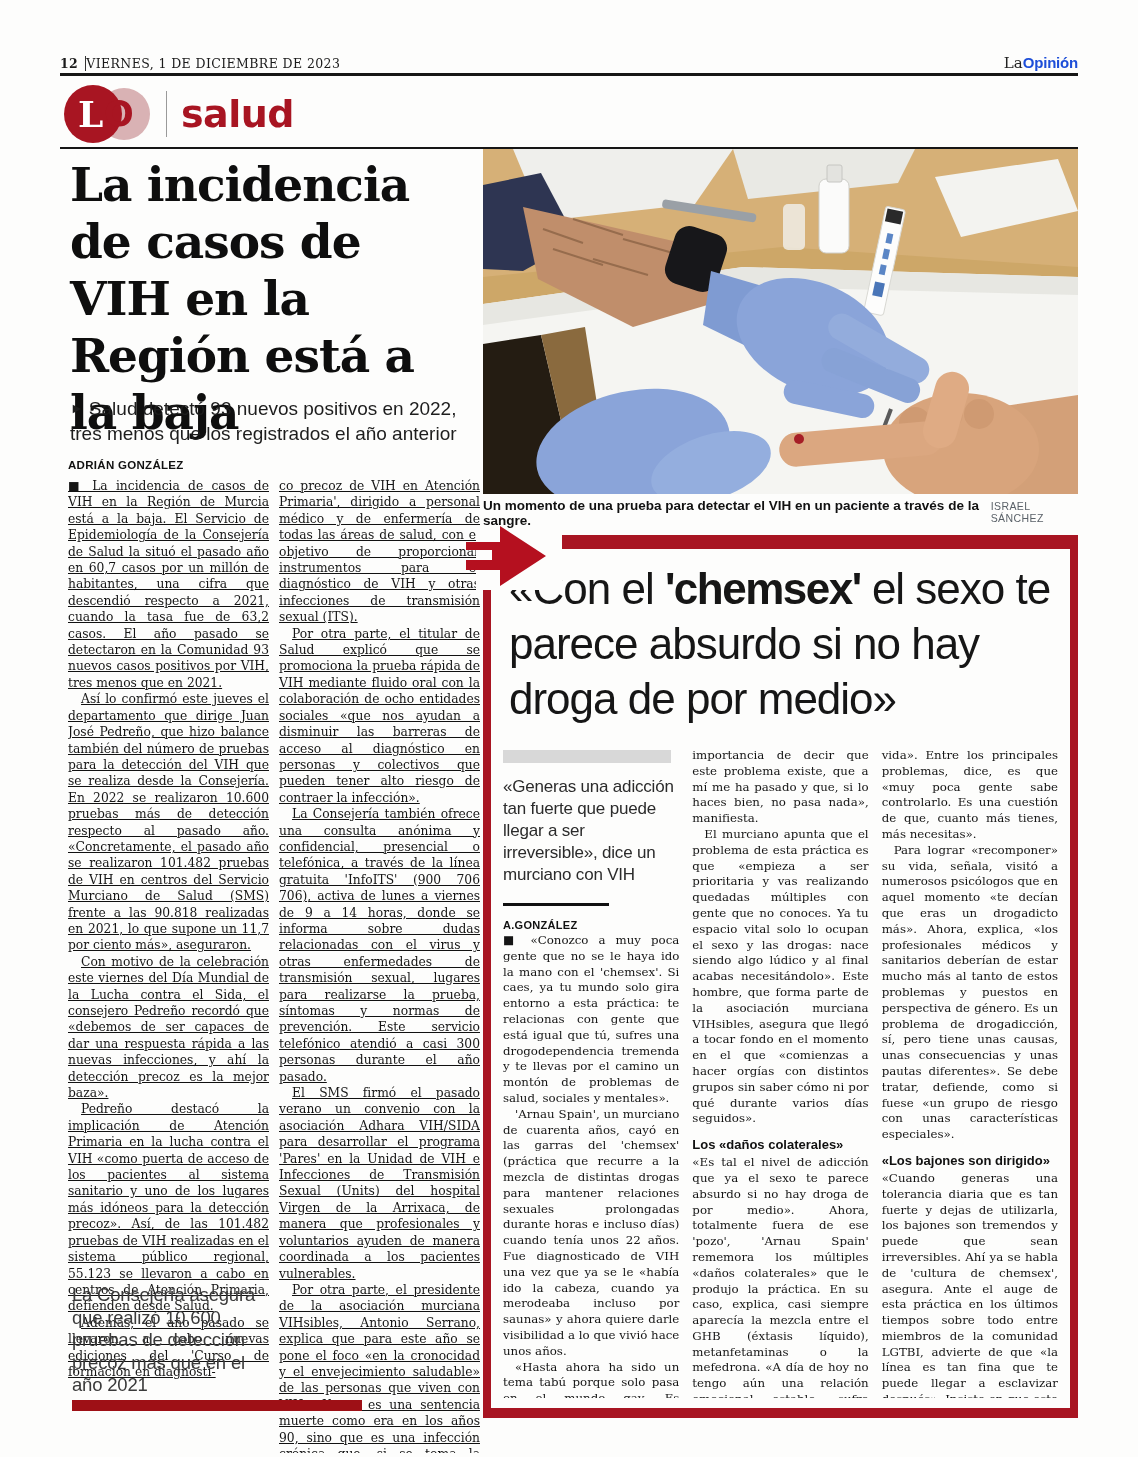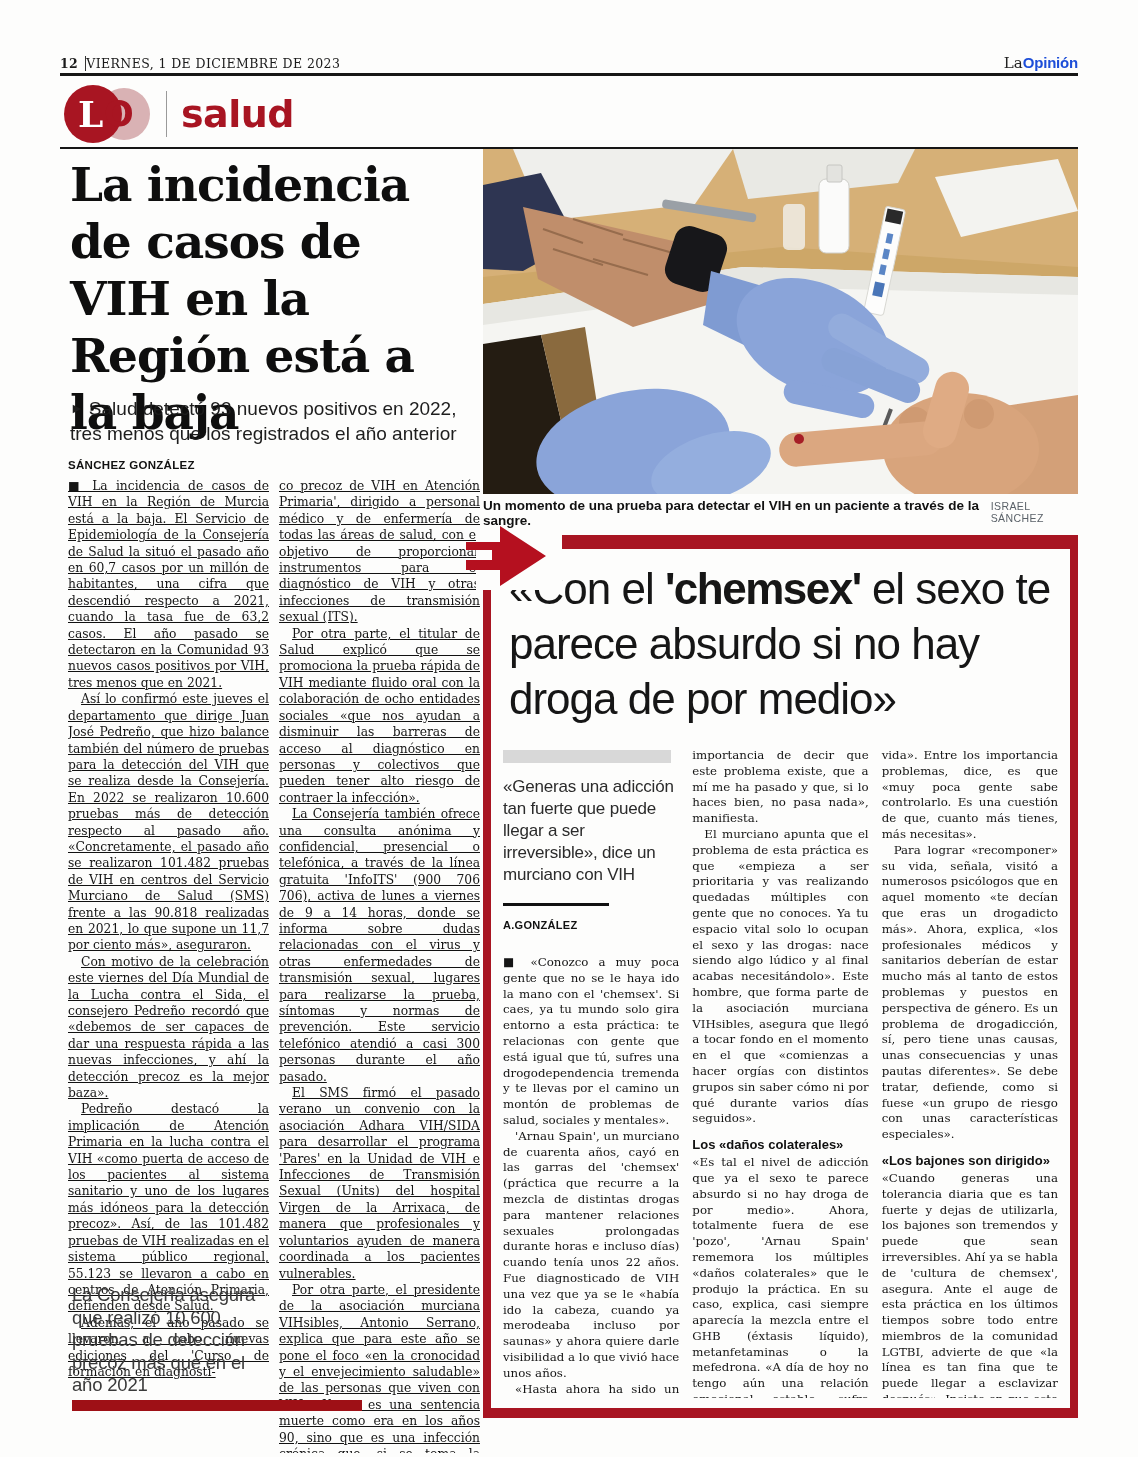--- a/index.html
+++ b/index.html
@@ -53,21 +53,21 @@
              line-height:55px;letter-spacing:-1px;color:#161616;}
   .quotehead .qbold{font-weight:bold;letter-spacing:-1.5px;}
   .boxinner{box-sizing:border-box;padding:0 12px;}
   .boxcols{display:flex;gap:13px;margin-top:22px;height:650px;overflow:hidden;}
   .bcol{flex:1 1 0;}
   .boxbody p{margin:0;font-size:11.8px;line-height:15.8px;text-align:justify;hyphens:auto;color:#151515;}
   .boxbody p + p{text-indent:12px;}
   .graybar{width:95%;height:13px;background:#d8d8d8;margin:2px 0 13px 0;}
   .pullquote-box{font-family:"Liberation Sans",sans-serif;font-size:17px;line-height:22px;color:#2b2b2b;letter-spacing:-.2px;}
   .qrule{width:106px;height:3px;background:#111;margin:17px 0 13px 0;}
-  .box-byline{font-family:"Liberation Sans",sans-serif;font-weight:bold;font-size:11px;letter-spacing:.3px;margin-bottom:24px;color:#111;}
+  .box-byline{font-family:"Liberation Sans",sans-serif;font-weight:bold;font-size:11px;letter-spacing:.3px;margin-bottom:2px;color:#111;}
   .boxsubhead{font-family:"Liberation Sans",sans-serif;font-weight:bold;font-size:13px;margin:10px 0 3px 0;color:#111;}
 </style>
 </head>
 <body>
 
 <div class="page">
 
   <div class="topbar">
     <div class="folio">
       <b>12</b><span class="date">VIERNES, 1 DE DICIEMBRE DE 2023</span>
@@ -87,21 +87,21 @@
     </div>
     <div class="sec-divider"></div>
     <div class="sec-title">salud</div>
   </div>
   <div class="sectionrule"></div>
 
   <h1 class="headline" style="margin:0;">La incidencia de casos de VIH en la Región está a la baja</h1>
   <div class="subhead">
     <span class="marker">►</span><span>Salud detectó 93 nuevos positivos en 2022, tres menos que los registrados el año anterior</span>
   </div>
-  <div class="byline">SÁNCHEZ GONZÁLEZ</div>
+  <div class="byline">ADRIÁN GONZÁLEZ</div>
 
   <div class="maincols bodytext">
     <div class="col">
         <p>■ La incidencia de casos de VIH en la Región de Murcia está a la baja. El Servicio de Epidemiología de la Consejería de Salud la situó el pasado año en 60,7 casos por un millón de habitantes, una cifra que descendió respecto a 2021, cuando la tasa fue de 63,2 casos. El año pasado se detectaron en la Comunidad 93 nuevos casos positivos por VIH, tres menos que en 2021.</p>
         <p>Así lo confirmó este jueves el departamento que dirige Juan José Pedreño, que hizo balance también del número de pruebas para la detección del VIH que se realiza desde la Consejería. En 2022 se realizaron 10.600 pruebas más de detección respecto al pasado año. «Concretamente, el pasado año se realizaron 101.482 pruebas de VIH en centros del Servicio Murciano de Salud (SMS) frente a las 90.818 realizadas en 2021, lo que supone un 11,7 por ciento más», aseguraron.</p>
         <p>Con motivo de la celebración este viernes del Día Mundial de la Lucha contra el Sida, el consejero Pedreño recordó que «debemos de ser capaces de dar una respuesta rápida a las nuevas infecciones, y ahí la detección precoz es la mejor baza».</p>
         <p>Pedreño destacó la implicación de Atención Primaria en la lucha contra el VIH «como puerta de acceso de los pacientes al sistema sanitario y uno de los lugares más idóneos para la detección precoz». Así, de las 101.482 pruebas de VIH realizadas en el sistema público regional, 55.123 se llevaron a cabo en centros de Atención Primaria, defienden desde Salud.</p>
         <p>Además, el año pasado se llevaron a cabo nuevas ediciones del 'Curso de formación en diagnósti-</p>
       </div>
     <div class="col">
@@ -188,21 +188,21 @@
               <p>importancia de decir que este problema existe, que a mí me ha pasado y que, si lo haces bien, no pasa nada», manifiesta.</p>
               <p>El murciano apunta que el problema de esta práctica es que «empieza a ser prioritaria y vas realizando quedadas múltiples con gente que no conoces. Ya tu espacio vital solo lo ocupan el sexo y las drogas: nace siendo algo lúdico y al final acabas necesitándolo». Este hombre, que forma parte de la asociación murciana VIHsibles, asegura que llegó a tocar fondo en el momento en el que «comienzas a hacer orgías con distintos grupos sin saber cómo ni por qué durante varios días seguidos».</p>
             </div>
           <div class="boxsubhead">Los «daños colaterales»</div>
           <div>
               <p>«Es tal el nivel de adicción que ya el sexo te parece absurdo si no hay droga de por medio». Ahora, totalmente fuera de ese 'pozo', 'Arnau Spain' rememora los múltiples «daños colaterales» que le produjo la práctica. En su caso, explica, casi siempre aparecía la mezcla entre el GHB (éxtasis líquido), metanfetaminas o la mefedrona. «A día de hoy no tengo aún una relación emocional estable, sufro bajones, ansiedades... Tuvieron que ingresarme, pasar por una comunidad terapéutica y ahora estoy intentando recomponer mi</p>
             </div>
         </div>
         <div class="bcol">
           <div>
-              <p>vida». Entre los importancia problemas, dice, es que «muy poca gente sabe controlarlo. Es una cuestión de que, cuanto más tienes, más necesitas».</p>
+              <p>vida». Entre los principales problemas, dice, es que «muy poca gente sabe controlarlo. Es una cuestión de que, cuanto más tienes, más necesitas».</p>
               <p>Para lograr «recomponer» su vida, señala, visitó a numerosos psicólogos que en aquel momento «te decían que eras un drogadicto más». Ahora, explica, «los profesionales médicos y sanitarios deberían de estar mucho más al tanto de estos problemas y puestos en perspectiva de género. Es un problema de drogadicción, sí, pero tiene unas causas, unas consecuencias y unas pautas diferentes». Se debe tratar, defiende, como si fuese «un grupo de riesgo con unas características especiales».</p>
             </div>
           <div class="boxsubhead">«Los bajones son dirigido»</div>
           <div>
               <p>«Cuando generas una tolerancia diaria que es tan fuerte y dejas de utilizarla, los bajones son tremendos y puede que sean irreversibles. Ahí ya se habla de 'cultura de chemsex', asegura. Ante el auge de esta práctica en los últimos tiempos sobre todo entre miembros de la comunidad LGTBI, advierte de que «la línea es tan fina que te puede llegar a esclavizar después». Insiste en que este 'cóctel explosivo' «te puede hundir la vida, destrozándote tus planes y a ti mentalmente».</p>
             </div>
         </div>
       </div>
     </div>
   </div>

